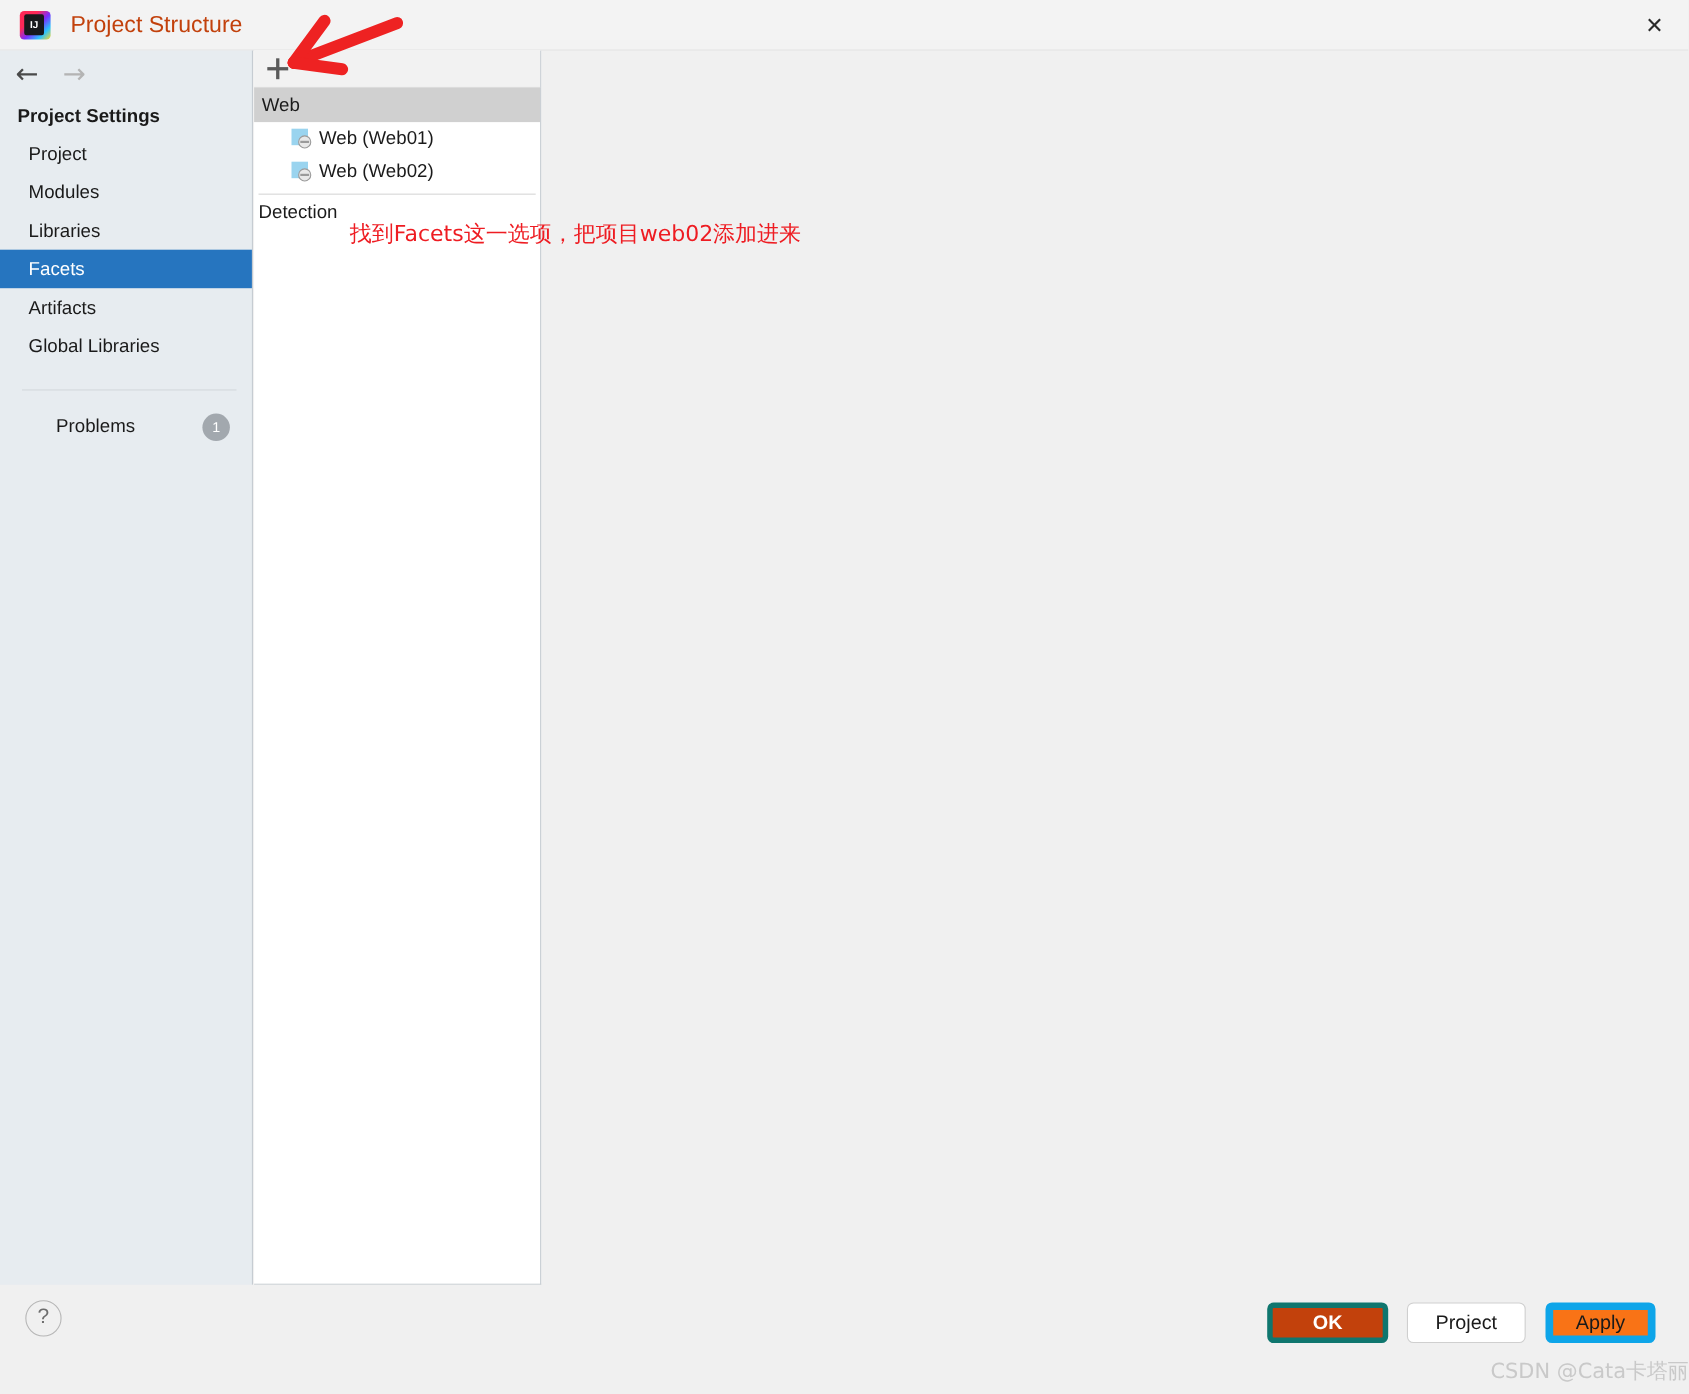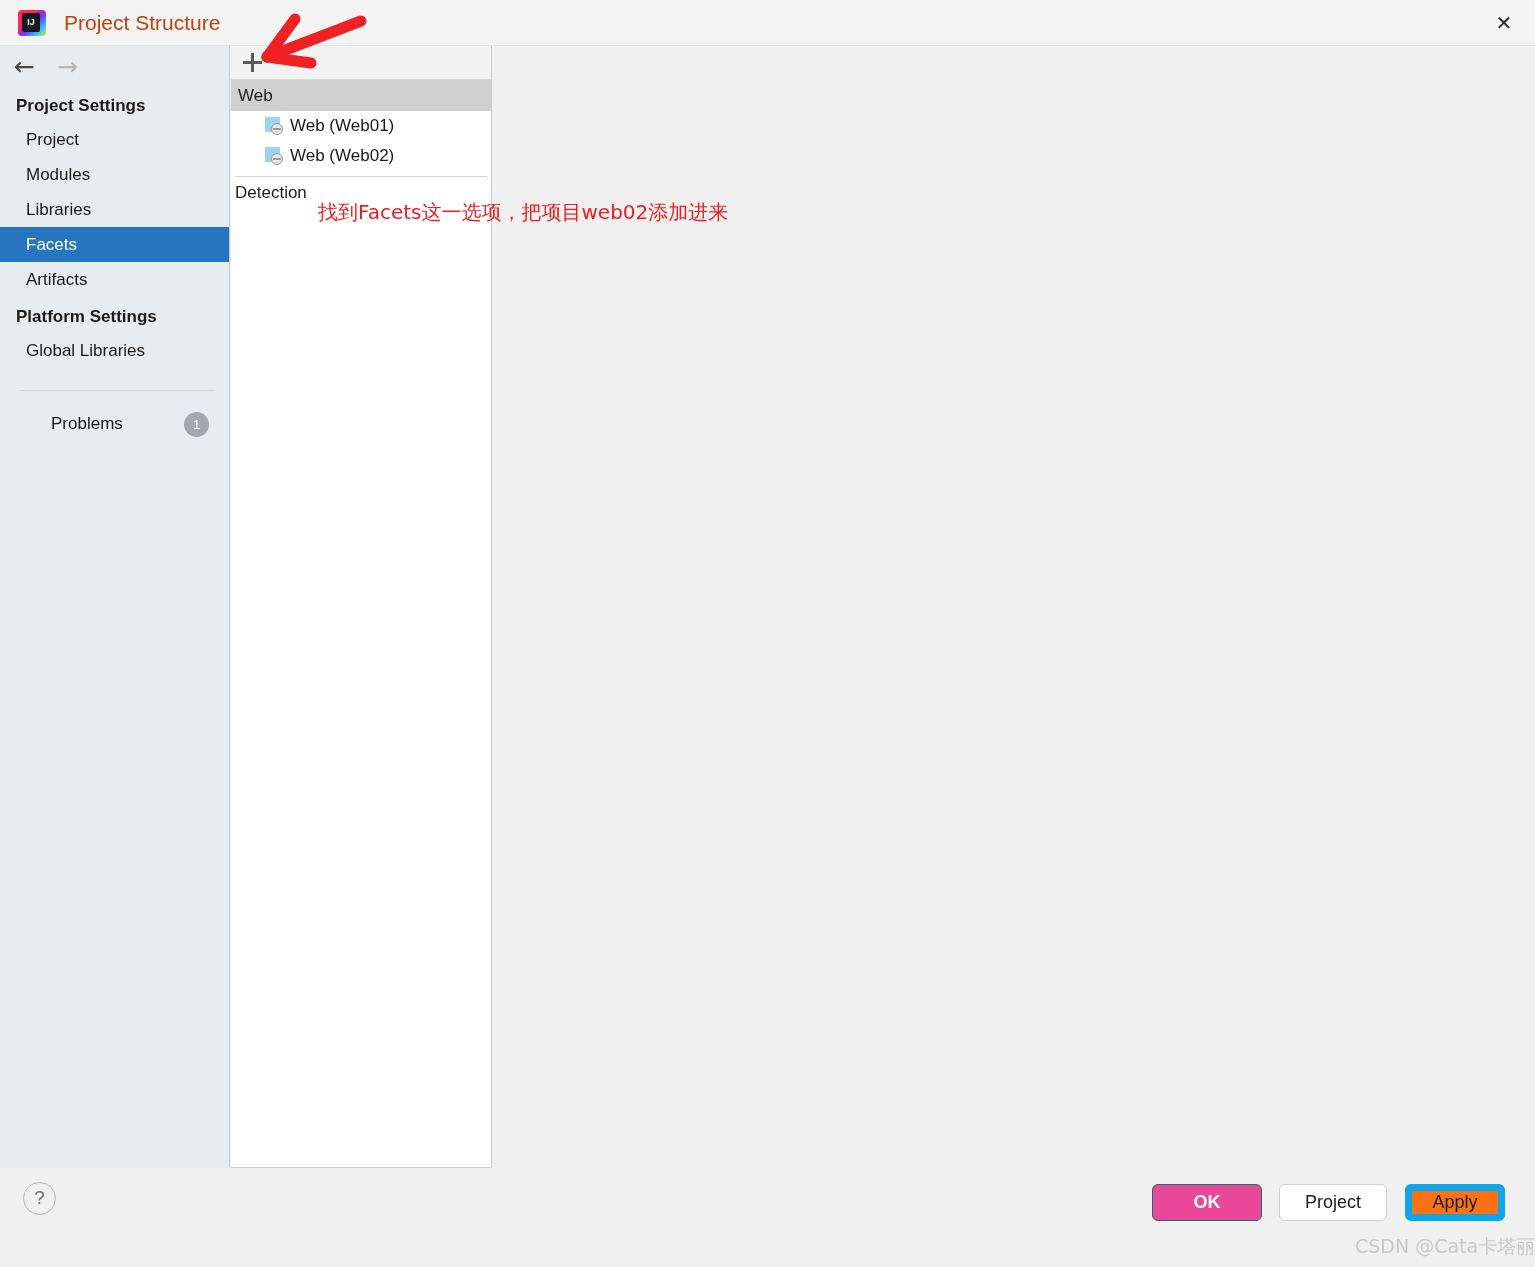--- a/index.html
+++ b/index.html
@@ -194,22 +194,22 @@
   .btn {
     position: absolute; top: 16px;
     height: 37px;
     font-size: 18px;
     border-radius: 6px;
     display: flex; align-items: center; justify-content: center;
     font-family: "Liberation Sans", sans-serif;
   }
   .btn-ok {
     left: 1152px; width: 110px;
-    background: #ec4899; color: #ffffff;
-    border: 1px solid #0f766e;
+    background: #c2410c; color: #ffffff;
+    border: 5px solid #0f766e;
     font-weight: bold;
   }
   .btn-cancel {
     left: 1279px; width: 108px;
     background: #ffffff; color: #1a1a1a;
     border: 1px solid #cfcfcf;
   }
   .btn-apply {
     left: 1405px; width: 100px;
     background: #f97316; color: #1a1a1a;
@@ -242,21 +242,20 @@
       <span class="nav-arrow disabled">→</span>
     </div>
 
     <div class="group-title">Project Settings</div>
     <div class="nav-item">Project</div>
     <div class="nav-item">Modules</div>
     <div class="nav-item">Libraries</div>
     <div class="nav-item selected">Facets</div>
     <div class="nav-item">Artifacts</div>
 
-    <div class="group-title">Platform Settings</div>
     <div class="nav-item">Global Libraries</div>
 
     <div class="divider"></div>
 
     <div class="problems-row">
       <span>Problems</span>
       <span class="badge">1</span>
     </div>
   </div>
 

